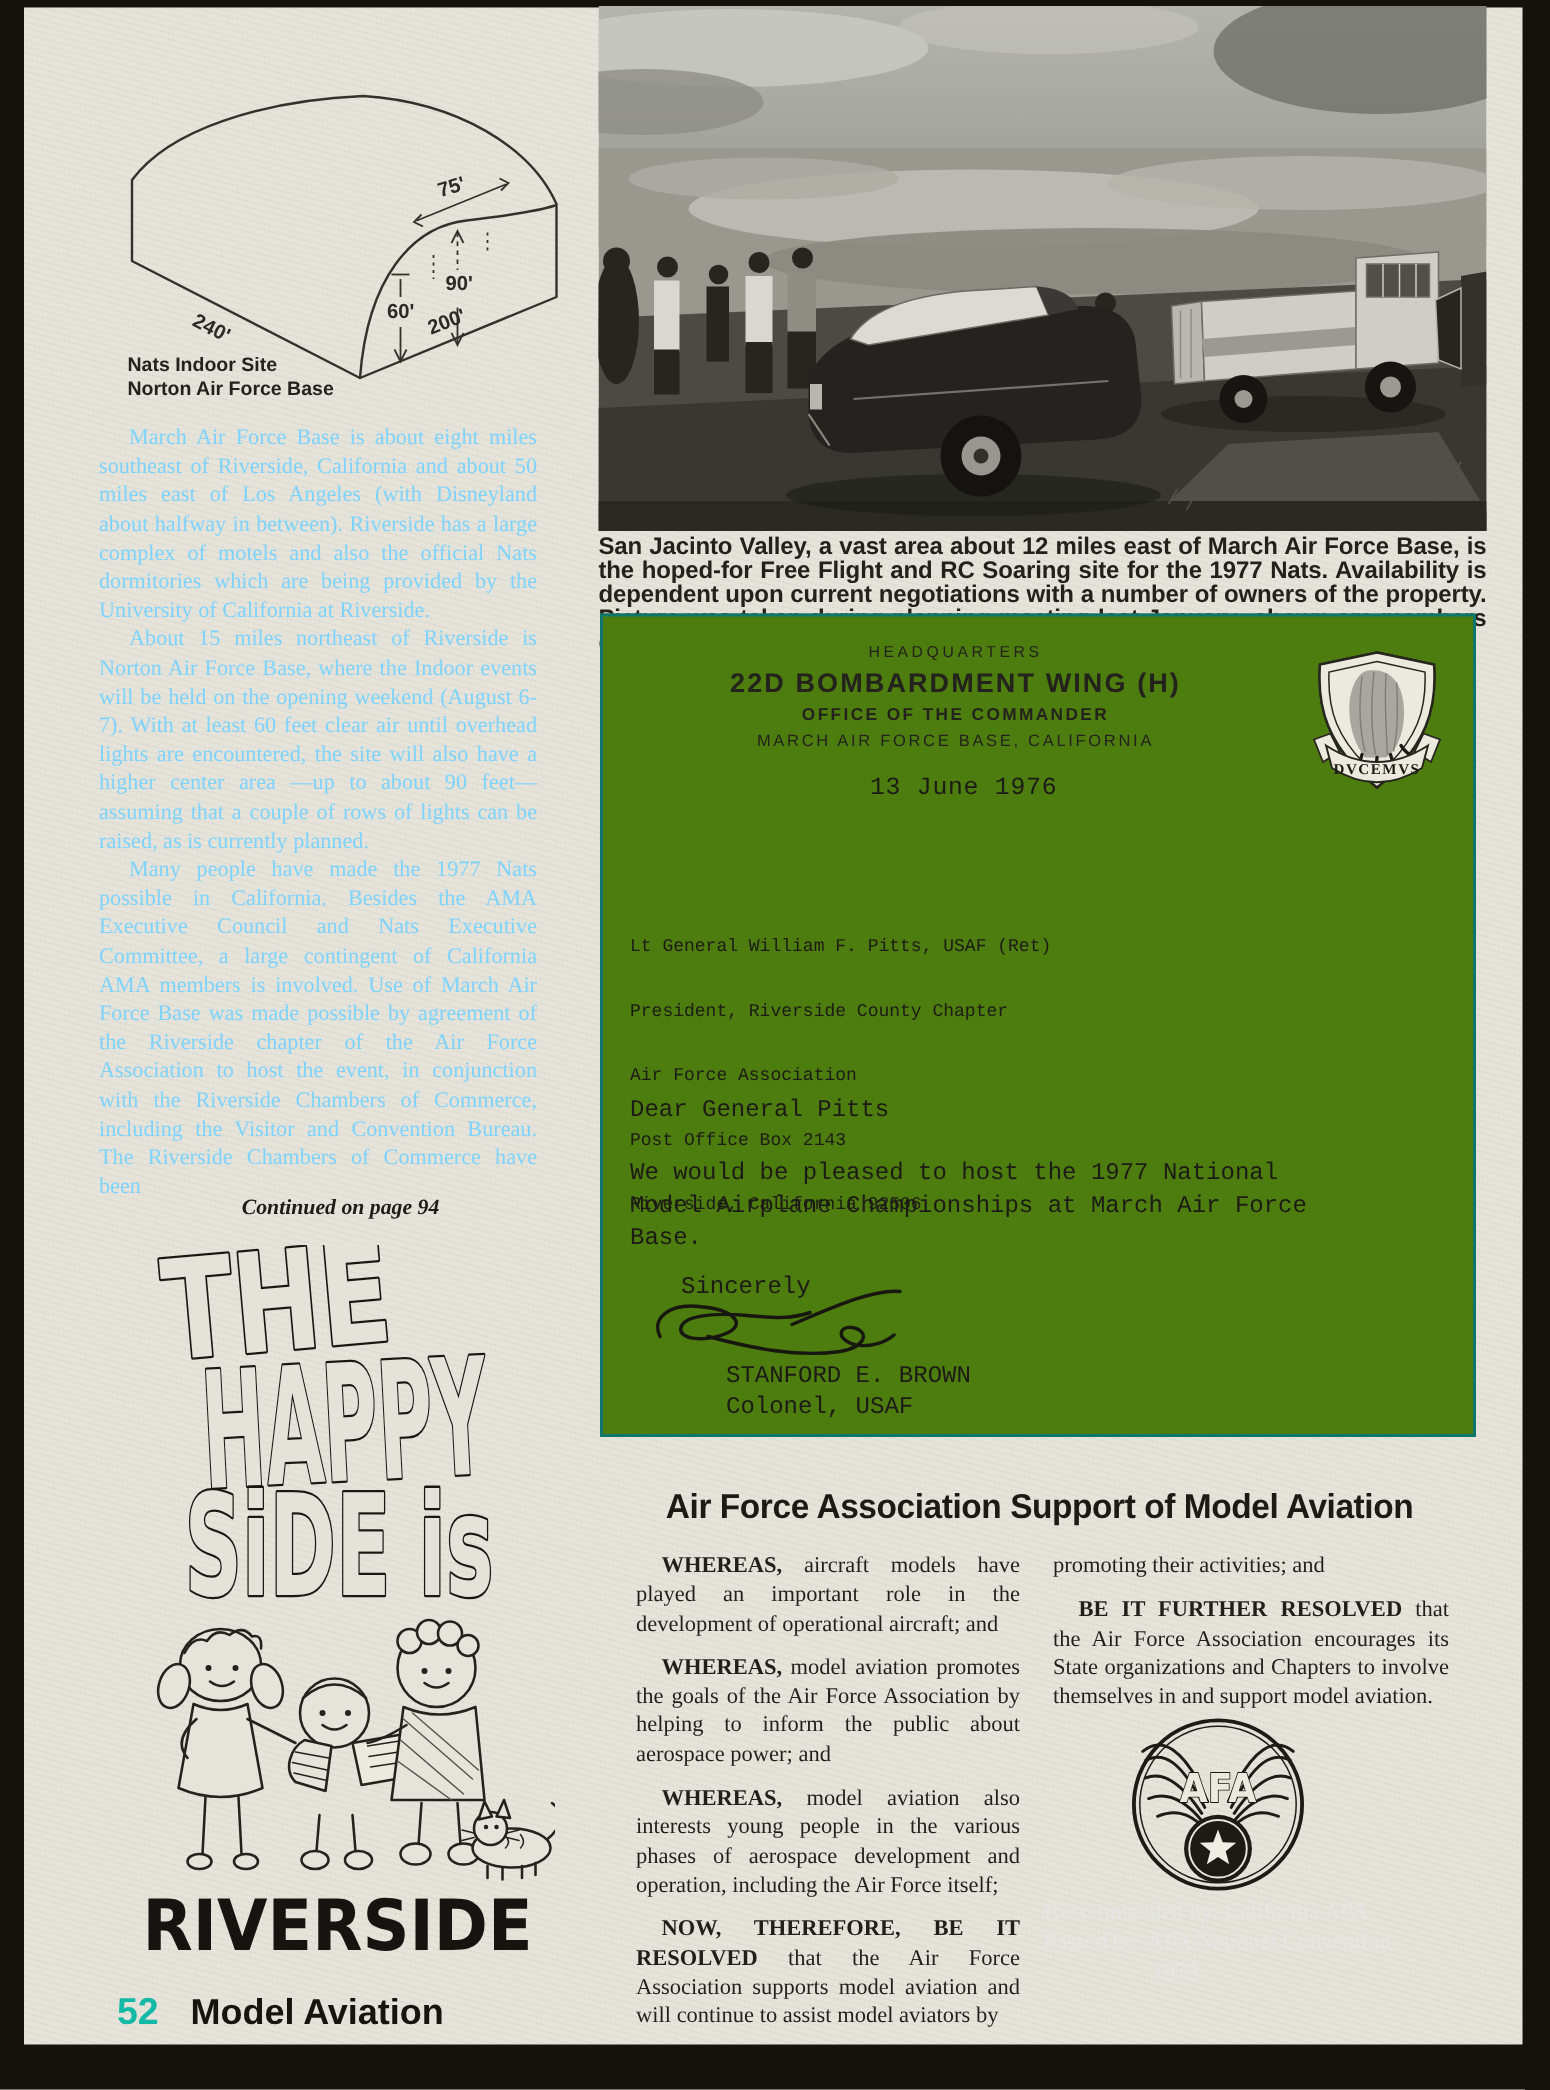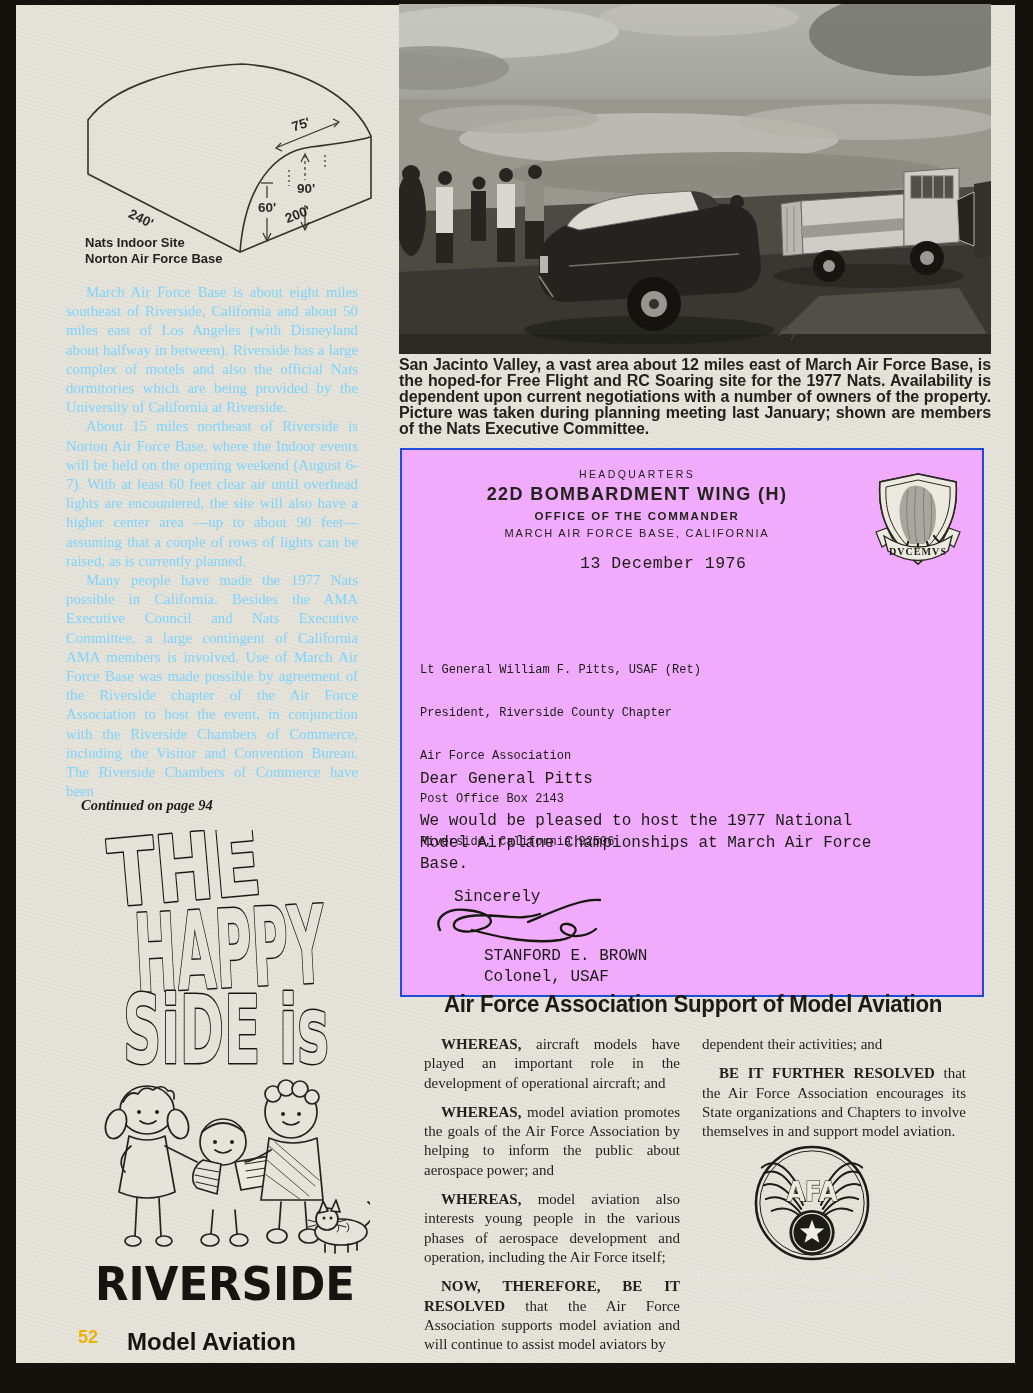--- a/index.html
+++ b/index.html
@@ -11,28 +11,28 @@
   .page{
     left:16px;top:5px;width:999px;height:1358px;
     background:
       repeating-linear-gradient(104deg, rgba(255,255,255,.05) 0 1px, rgba(0,0,0,0) 1px 3px),
       repeating-linear-gradient(14deg, rgba(110,108,92,.05) 0 1px, rgba(0,0,0,0) 1px 4px),
       #e5e3d9;
   }
   
   .article{left:66px;top:283px;width:292px;font-size:14.8px;line-height:19.2px;text-align:justify;color:#7dd3fc}
   .article p{margin:0;text-indent:20px}
-  .continued{left:81px;top:797px;width:292px;text-align:left;font-style:italic;font-weight:bold;font-size:14.5px}
+  .continued{left:81px;top:797px;width:292px;text-align:center;font-style:italic;font-weight:bold;font-size:14.5px}
   
   .dim{font-family:"Liberation Sans",sans-serif;font-weight:bold;font-size:13.5px;color:#2b2a24;transform-origin:left top;white-space:nowrap}
   .diagcap{left:85px;top:235px;font-family:"Liberation Sans",sans-serif;font-weight:bold;font-size:13px;line-height:16px;color:#23221c}
   
   .photo-caption{left:399px;top:357px;width:592px;font-family:"Liberation Sans",sans-serif;font-weight:bold;font-size:16px;line-height:15.9px;text-align:justify;color:#22211b;letter-spacing:-.1px}
   
-  .letterbox{left:400px;top:448px;width:580px;height:545px;border:2px solid #1d4ed8;background:#f0abfc}
+  .letterbox{left:400px;top:409px;width:580px;height:545px;border:2px solid #0f766e;background:#4d7c0f}
   .lh{position:absolute;left:0px;top:18px;width:470px;text-align:center;font-family:"Liberation Sans",sans-serif;color:#23221c}
   .lh .l1{font-size:10.5px;letter-spacing:2.4px}
   .lh .l2{font-size:18px;font-weight:bold;letter-spacing:1.4px;margin-top:4px}
   .lh .l3{font-size:11.5px;font-weight:bold;letter-spacing:1.6px;margin-top:5px}
   .lh .l4{font-size:11px;letter-spacing:1.8px;margin-top:5px}
   .mono{font-family:"Liberation Mono",monospace;color:#1c1b15}
   .ldate{position:absolute;left:178px;top:104px;font-size:16.5px;letter-spacing:.5px}
   .laddr{position:absolute;left:18px;top:188px;font-size:12px;line-height:21.5px;white-space:pre-line}
   .laddr div{height:21.5px}
   .lsal{position:absolute;left:18px;top:320px;font-size:16px}
@@ -41,21 +41,21 @@
   .lname{position:absolute;left:82px;top:497px;font-size:16px}
   .ltitle{position:absolute;left:82px;top:518px;font-size:16px}
   
   .res-head{left:403px;top:991px;width:580px;text-align:center;font-family:"Liberation Sans",sans-serif;font-weight:bold;font-size:23px;letter-spacing:-.3px;transform:scaleX(.97);transform-origin:center;color:#1b1a14}
   .res{font-size:15px;line-height:19.3px;text-align:justify;color:#201f1a}
   .res p{margin:10px;text-indent:17px}
   .res p.noind{text-indent:0}
   .recline{font-size:15.5px;color:#e5e5e5}
   
   .riverside-word text,.bubble text{font-family:"DejaVu Sans",sans-serif;font-weight:bold}
-  .footnum{left:78px;top:1327px;font-family:"Liberation Sans",sans-serif;font-weight:bold;font-size:18px;color:#eab308}
+  .footnum{left:78px;top:1327px;font-family:"Liberation Sans",sans-serif;font-weight:bold;font-size:25px;color:#14b8a6}
   .footmag{left:127px;top:1328px;font-family:"Liberation Sans",sans-serif;font-weight:bold;font-size:24px;color:#15140f}
   svg{display:block}
 </style>
 </head>
 <body>
 
 <div class="abs page"></div>
 
 <svg class="abs" style="left:75px;top:52px" width="300" height="212" viewBox="0 0 300 212">
   <g stroke="#33322a" stroke-width="1.6" fill="none" stroke-linejoin="round" stroke-linecap="round">
@@ -191,21 +191,21 @@
       <path d="M38,20 C36,36 36,54 40,70 M46,17 C44,36 44,56 47,72 M54,18 C53,36 54,56 55,72 M61,24 C62,40 62,56 59,70"></path>
     </g>
     <g stroke="#1c1b16" stroke-width="2.2" fill="none" stroke-linecap="round">
       <path d="M38,72 q-3,9 1,13 M48,74 q-1,9 2,12 M57,72 q2,8 6,10 M64,66 q4,6 8,7"></path>
     </g>
     <polygon points="6,62 17,58 23,70 12,77" fill="#eceade" stroke="#26251f" stroke-width="1.2"></polygon>
     <polygon points="90,62 79,58 73,70 84,77" fill="#eceade" stroke="#26251f" stroke-width="1.2"></polygon>
     <path d="M14,66 Q48,88 82,66 L78,81 Q48,100 18,81 Z" fill="#eceade" stroke="#26251f" stroke-width="1.3"></path>
     <text x="48" y="85" text-anchor="middle" textLength="58" lengthAdjust="spacingAndGlyphs" font-family="Liberation Serif,serif" font-size="10" font-weight="bold" letter-spacing="1" fill="#1c1b16">DVCEMVS</text>
   </svg>
-  <div class="mono ldate">13 December 1976</div>
+  <div class="mono ldate">13 June 1976</div>
   <div class="mono laddr">
     <div>Lt General William F. Pitts, USAF (Ret)</div>
     <div>President, Riverside County Chapter</div>
     <div>Air Force Association</div>
     <div>Post Office Box 2143</div>
     <div>Riverside, California 92506</div>
   </div>
   <div class="mono lsal">Dear General Pitts</div>
   <div class="mono lbody">We would be pleased to host the 1977 National Model Airplane Championships at March Air Force Base.</div>
   <div class="mono lclose">Sincerely</div>
@@ -221,21 +221,21 @@
 </div>
 
 <div class="abs res-head">Air Force Association Support of Model Aviation</div>
 <div class="abs res" style="left:414px;top:1025px;width:276px">
   <p><b>WHEREAS,</b><span> aircraft models have played an important role in the development of operational aircraft; and</span></p>
   <p><b>WHEREAS,</b><span> model aviation promotes the goals of the Air Force Association by helping to inform the public about aerospace power; and</span></p>
   <p><b>WHEREAS,</b><span> model aviation also interests young people in the various phases of aerospace development and operation, including the Air Force itself;</span></p>
   <p><b>NOW, THEREFORE, BE IT RESOLVED</b><span> that the Air Force Association supports model aviation and will continue to assist model aviators by</span></p>
 </div>
 <div class="abs res" style="left:692px;top:1025px;width:284px">
-  <p class="noind"><b></b><span>dependent their activities; and</span></p>
+  <p class="noind"><b></b><span>promoting their activities; and</span></p>
   <p><b>BE IT FURTHER RESOLVED</b><span> that the Air Force Association encourages its State organizations and Chapters to involve themselves in and support model aviation.</span></p>
 </div>
 
 <svg class="abs" style="left:752px;top:1142px" width="120" height="122" viewBox="0 0 122 124">
   <circle cx="61" cy="62" r="57" fill="none" stroke="#1c1b15" stroke-width="2.6"></circle>
   <circle cx="61" cy="62" r="53" fill="none" stroke="#1c1b15" stroke-width="1"></circle>
   <g stroke="#1c1b15" stroke-width="2" fill="none" stroke-linecap="round">
     <path d="M54,60 C38,22 22,16 10,26"></path>
     <path d="M52,64 C36,32 24,26 12,32"></path>
     <path d="M50,68 C34,44 22,40 12,44"></path>

